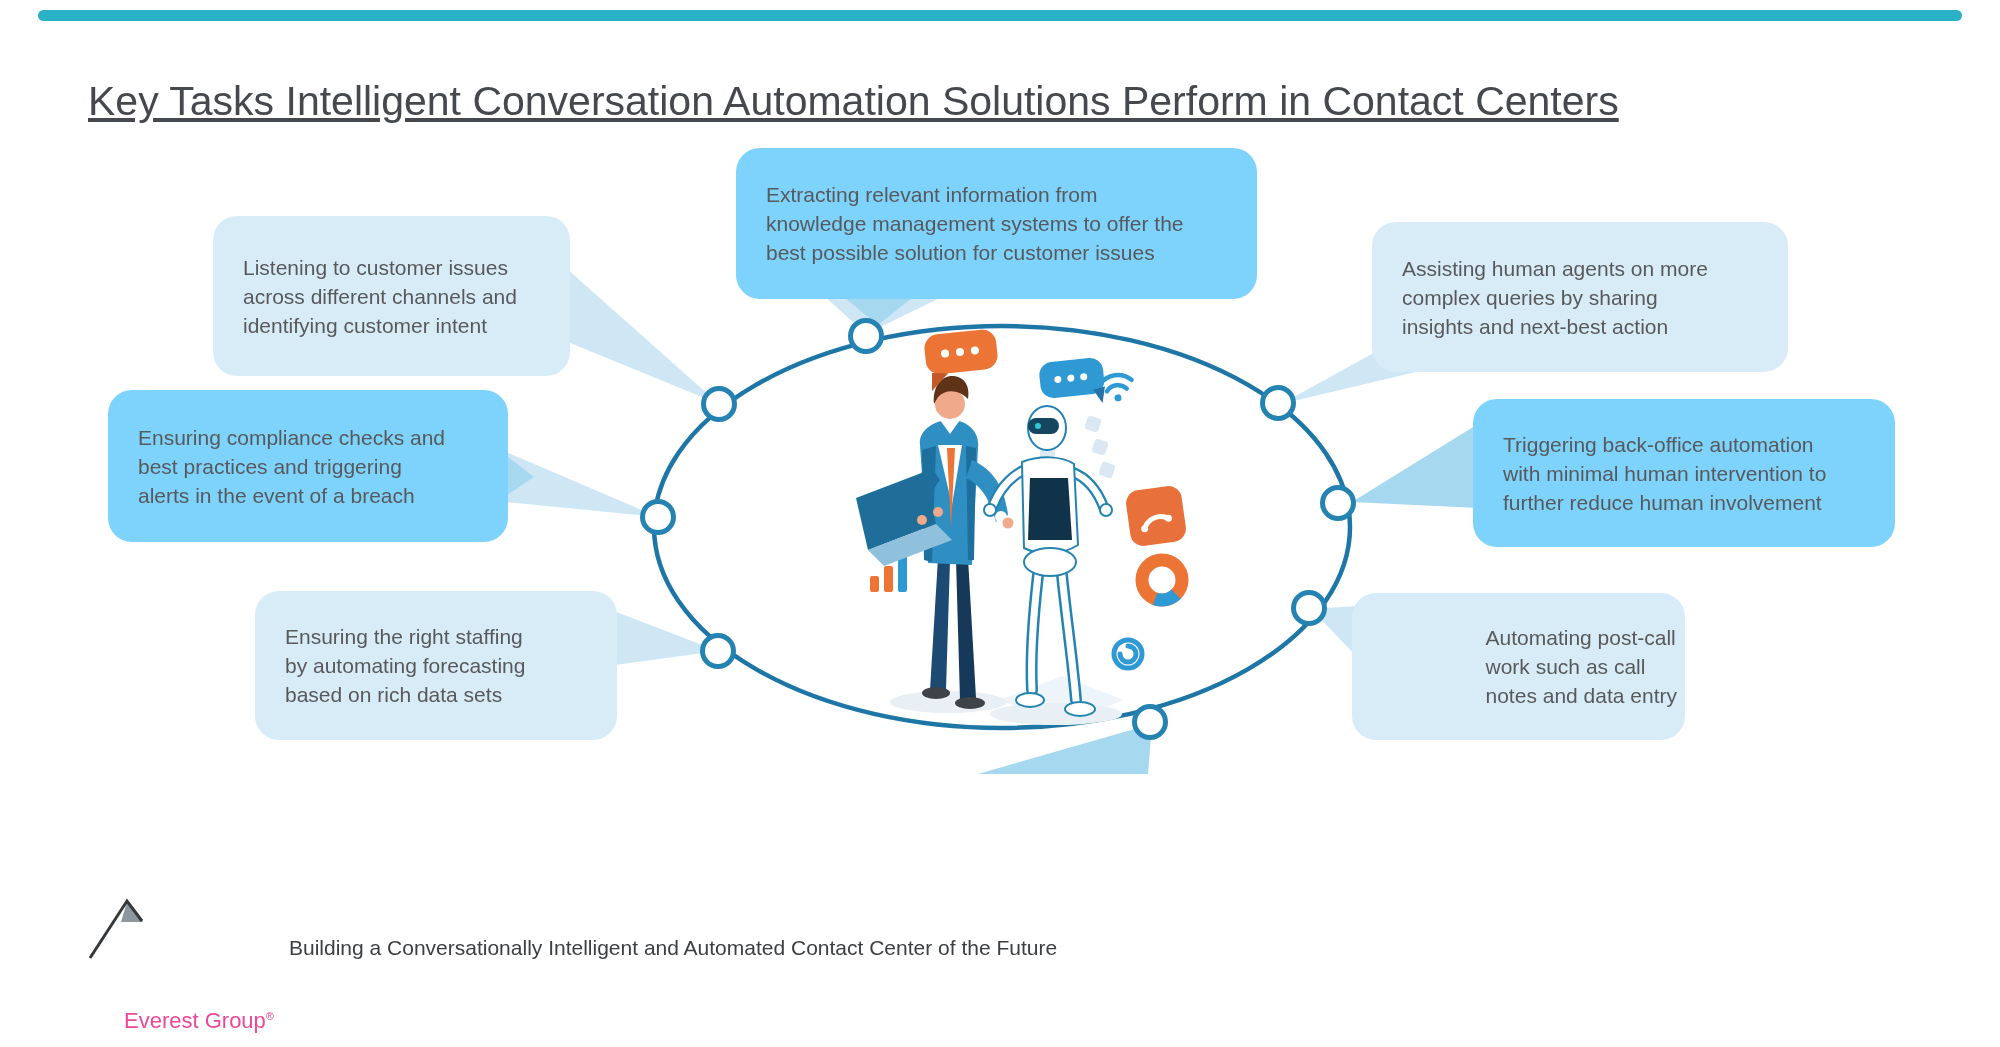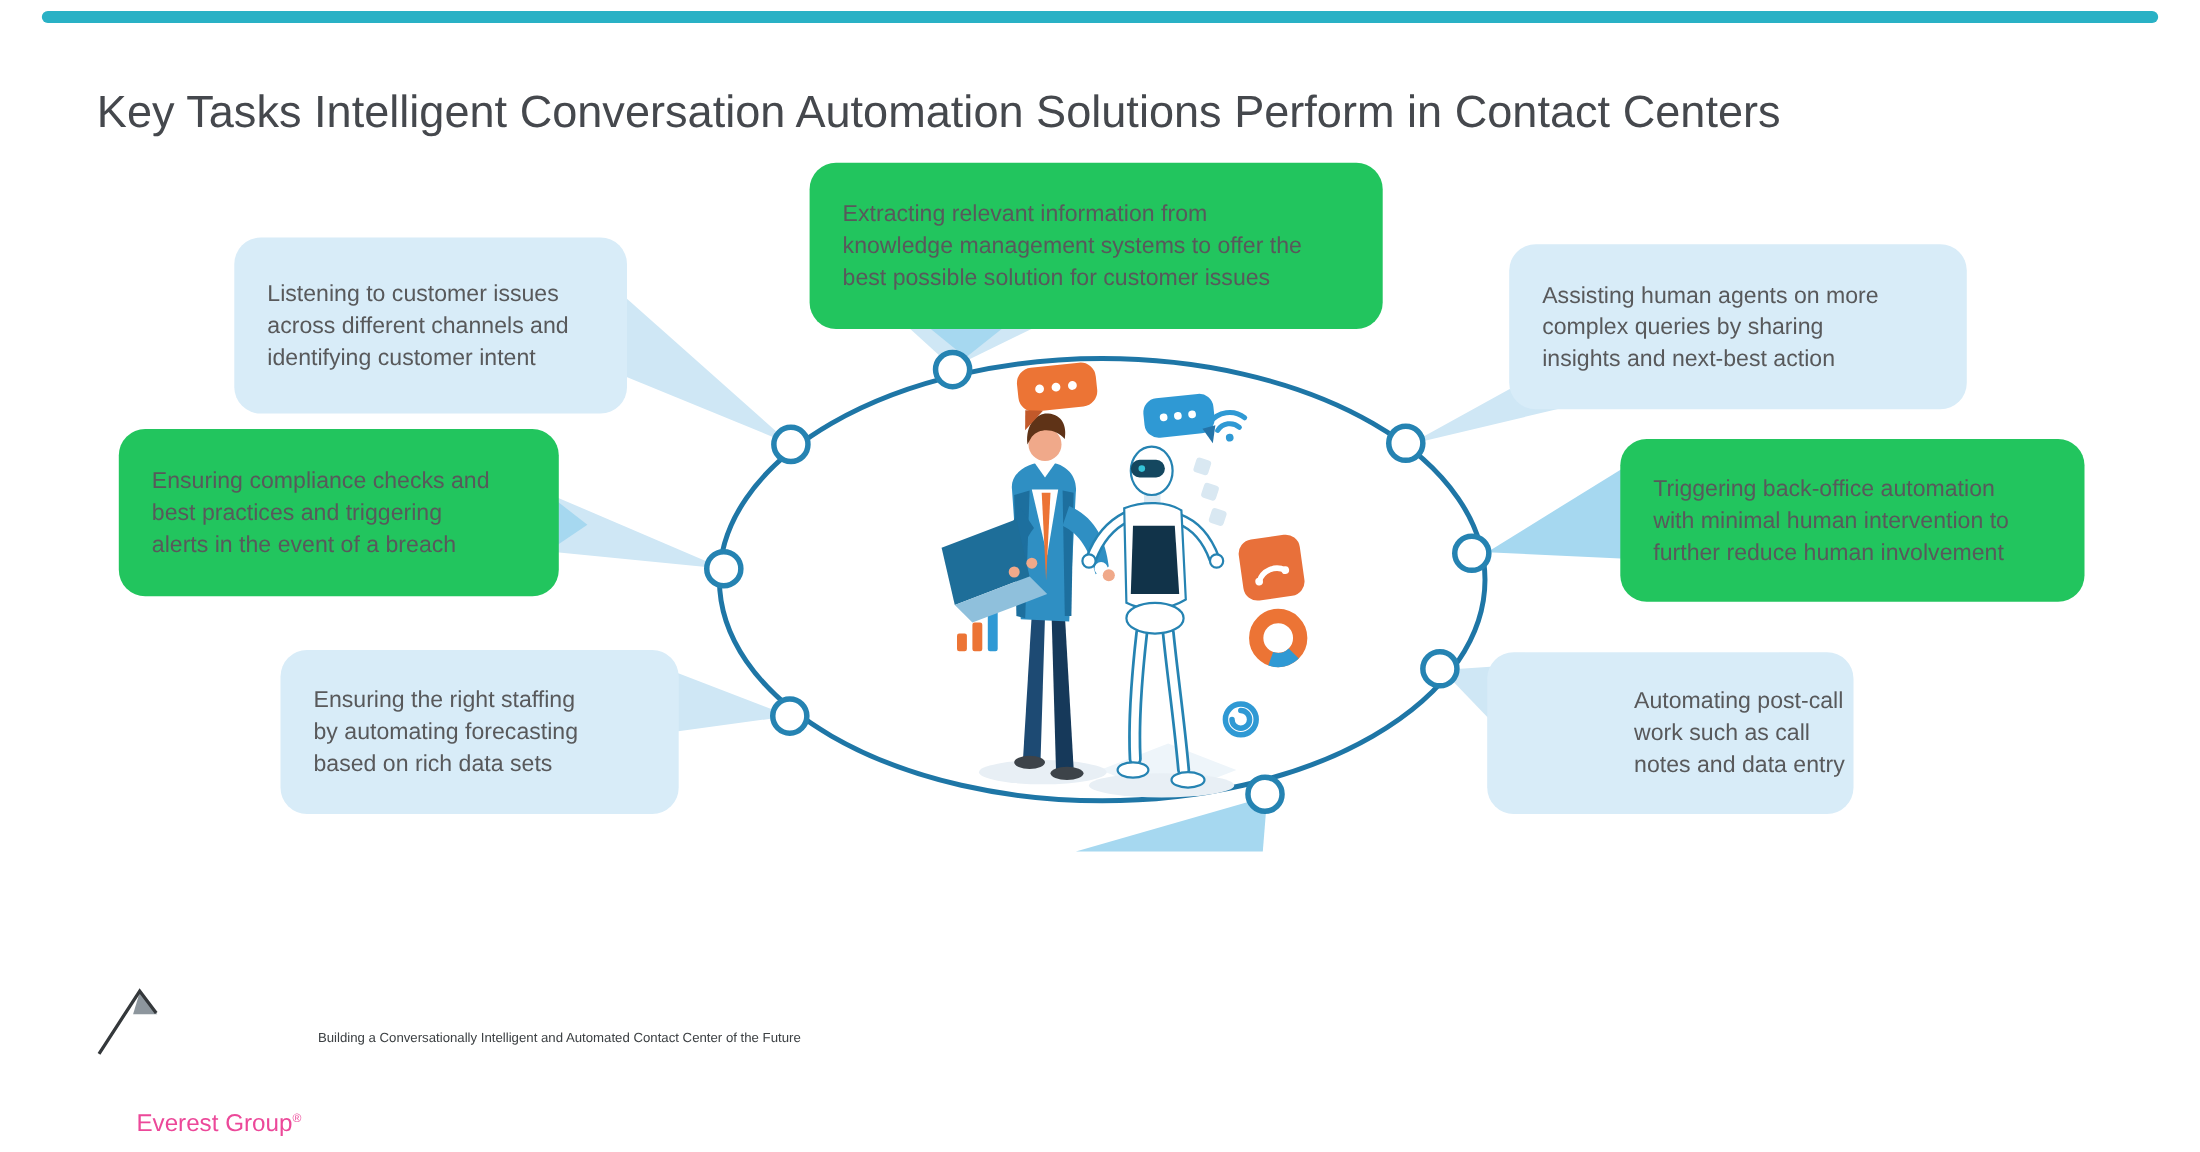--- a/index.html
+++ b/index.html
@@ -1,39 +1,39 @@
 <!DOCTYPE html>
 <html><head>
 <meta charset="utf-8">
 <style>
   html,body{margin:0;padding:0;background:#ffffff;}
   #stage{position:relative;width:2000px;height:1047px;background:#ffffff;overflow:hidden;
          font-family:"Liberation Sans", sans-serif;}
   #topbar{position:absolute;left:38px;top:10px;width:1924px;height:11px;border-radius:6px;
           background:#29b1c5;}
   #title{position:absolute;left:88px;top:78px;font-size:41px;color:#45484d;letter-spacing:0;
-         white-space:pre;font-weight:400;}
+         white-space:pre;font-weight:400;text-decoration:underline;}
   #diagram{position:absolute;left:0;top:0;z-index:1;}
   .bubble{position:absolute;z-index:2;border-radius:24px;display:flex;align-items:center;
           box-sizing:border-box;padding-left:30px;padding-right:8px;}
   .bubble span{font-size:21px;line-height:29px;color:#58595b;white-space:pre;}
   .tone-light{background:#d8ecf8;}
-  .tone-medium{background:#22c55e;}
+  .tone-medium{background:#7dd3fc;}
   #b-listening {left:213px; top:200px; width:357px; height:160px;margin-top:16px;}
   #b-extracting{left:736px; top:148px; width:521px; height:151px;}
   #b-assisting {left:1372px;top:203px; width:416px; height:150px;margin-top:19px;}
   #b-compliance{left:108px; top:390px; width:400px; height:152px;}
   #b-triggering{left:1473px;top:399px; width:422px; height:148px;}
   #b-staffing  {left:255px; top:591px; width:362px; height:149px;}
   #b-postcall  {left:1352px;top:593px; width:333px; height:147px;justify-content:flex-end;}
   #b-managers  {left:693px; top:767px; width:627px; height:155px;}
   #footer{position:absolute;left:0;top:0;z-index:3;}
   #brand{position:absolute;left:124px;top:979px;font-size:22px;color:#ec4899;white-space:pre;margin-top:29px;}
   #brand sup{font-size:11px;}
-  #tagline{position:absolute;left:289px;top:936px;font-size:12px;color:#3c4043;white-space:pre;}
+  #tagline{position:absolute;left:289px;top:936px;font-size:21px;color:#3c4043;white-space:pre;}
   #logo{position:absolute;left:88px;top:898px;}
 </style>
 </head>
 <body>
 
 <div id="stage">
 
   <div id="topbar"></div>
 
   <div id="title">Key Tasks Intelligent Conversation Automation Solutions Perform in Contact Centers</div>

